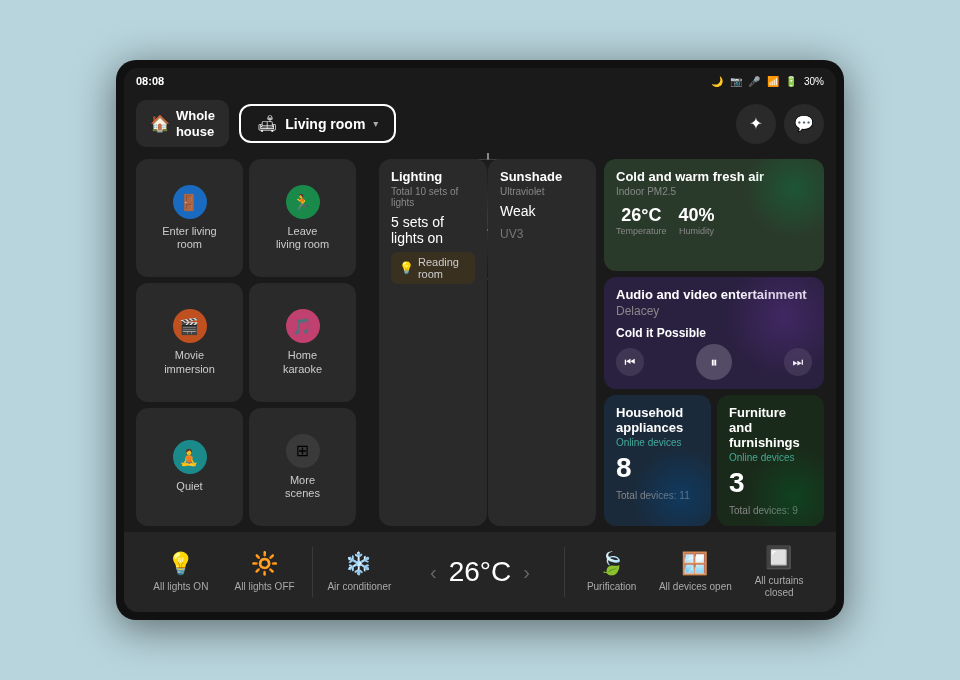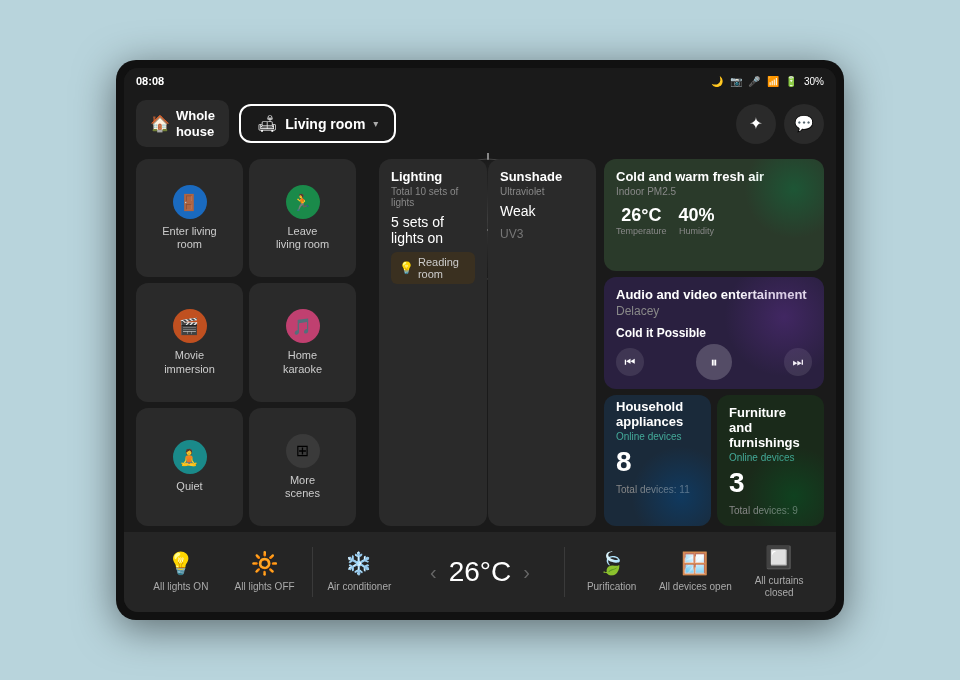--- a/index.html
+++ b/index.html
@@ -290,21 +290,21 @@
     }
     .audio-btn-play {
       width: 36px;
       height: 36px;
       background: rgba(255,255,255,0.2);
       font-size: 14px;
     }
     .appliances-card {
       background: #1a2a3a;
       border-radius: 12px;
-      padding: 4px 12px;
+      padding: 10px 12px;
       flex: 1;
       position: relative;
       overflow: hidden;
     }
     .appliances-bg {
       position: absolute;
       right: -20px;
       bottom: -20px;
       width: 100px;
       height: 100px;

